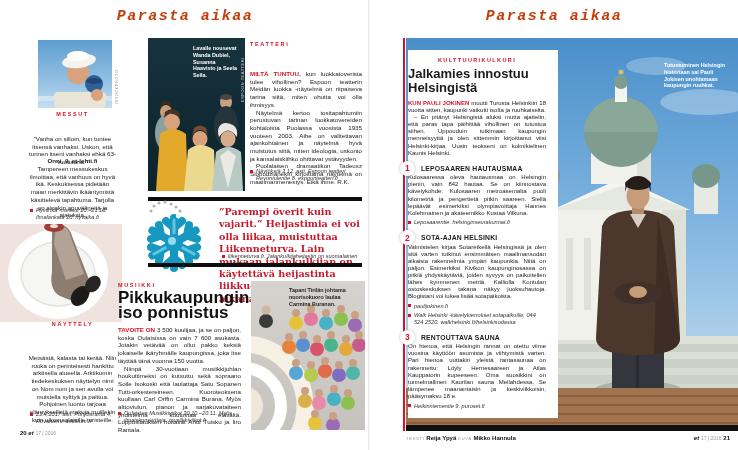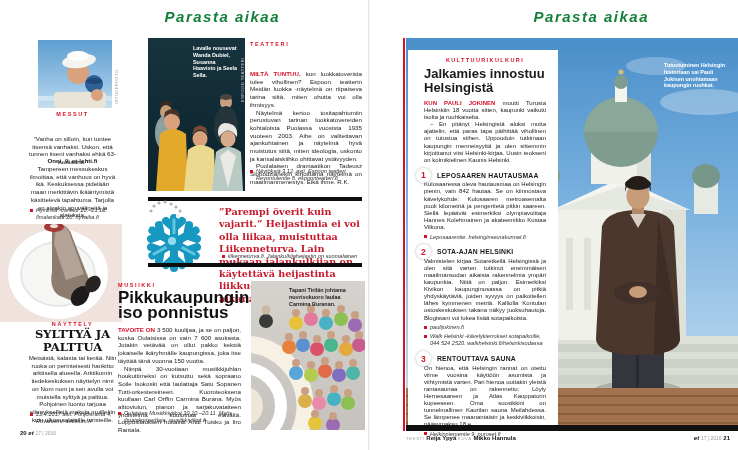--- a/index.html
+++ b/index.html
@@ -2,22 +2,22 @@
 <html><head>
 <meta charset="utf-8">
 <style>
   html,body{margin:0;padding:0;background:#dcdcdc;}
   .spread{position:relative;width:738px;height:450px;background:#fff;overflow:hidden;
           font-family:"Liberation Sans",sans-serif;color:#1a1a1a;}
   .abs{position:absolute;}
   .fold{left:368px;top:0;width:2px;height:450px;
         background:linear-gradient(90deg,rgba(0,0,0,.10),rgba(0,0,0,.02));}
   
-  .script{font-family:Liberation Sans, sans-serif;font-style:italic;font-weight:bold;
-          font-size:15px;letter-spacing:1.5px;color:#15803d;text-align:right;}
+  .script{font-family:Liberation Mono, monospace;font-style:italic;font-weight:bold;
+          font-size:15px;letter-spacing:1.5px;color:#c2410c;text-align:center;}
   
   .kick{color:#d6122a;font-size:5.5px;font-weight:bold;letter-spacing:1.6px;}
   .tser{font-family:"DejaVu Serif",serif;font-weight:bold;color:#111;}
   .tsans{font-weight:bold;color:#111;}
   .body{font-size:6.2px;line-height:7.7px;text-align:justify;color:#222;}
   .cbody{font-size:6.2px;line-height:7.7px;text-align:center;color:#222;}
   .ind{text-indent:6px;margin:0;}
   p{margin:0;}
   .lead{color:#d6122a;font-weight:bold;}
   .bl{font-size:5.6px;line-height:6.8px;font-style:italic;color:#333;display:flex;}
@@ -30,21 +30,21 @@
   .cap-d{color:#1d1d1d;font-weight:bold;font-size:5.4px;line-height:6.8px;}
   
   .photo{overflow:hidden;}
   .ph-woman{background:linear-gradient(180deg,#5e9ed0 0%,#9cc6e6 70%,#c6dff0 100%);}
   .ph-hoof{background:#f0e2dd;}
   .ph-theater{background:linear-gradient(180deg,#17333e 0%,#102a34 55%,#0d232c 100%);}
   .ph-choir{background:linear-gradient(180deg,#d6d3ce,#c6c3be);}
   .ph-hki{background:linear-gradient(180deg,#4a8fca 0%,#7db3e0 45%,#a9cdea 75%,#c2dcf0 100%);}
   .boards{background:repeating-linear-gradient(180deg,#a2734e 0 7px,#8a5f3e 7px 9px);}
   
-  .card{background:#fff;width:150px;padding:7px 12px 9px 16px;box-sizing:border-box;}
+  .card{background:#fff;width:150px;padding:7px 12px 9px 0;box-sizing:border-box;}
   .card .kick{display:block;text-align:center;letter-spacing:1.4px;margin-bottom:4px;}
   .card h1{font-size:13px;line-height:14px;margin:0 0 5px 0;font-weight:bold;}
   .card .body{font-size:6px;line-height:7.1px;}
   .sec{margin-top:8px;}
   .sec h2{position:relative;font-size:6.8px;margin:0 0 2.5px 0;padding-left:13px;letter-spacing:.2px;}
   .numc{position:absolute;left:-8px;top:-4px;width:15px;height:15px;border-radius:50%;
         background:#fff;box-shadow:0 0 3px rgba(0,0,0,.3);color:#d6122a;
         font-size:8.5px;font-weight:bold;display:flex;align-items:center;justify-content:center;}
   .card .bl{margin-top:2.5px;}
   
@@ -91,21 +91,20 @@
       <path d="M52 0 C62 -2 70 4 72 12 L90 58 C93 70 86 80 75 78 L60 72 C52 68 50 58 52 48 Z" fill="#8d7d70"></path>
       <path d="M56 2 C63 0 69 5 70 11 L84 50 L66 56 L54 20 Z" fill="#b2a396"></path>
       <ellipse cx="80" cy="72" rx="8" ry="11" fill="#1d1b19" transform="rotate(38 80 72)"></ellipse>
       <ellipse cx="93" cy="60" rx="7" ry="9" fill="#262422" transform="rotate(38 93 60)"></ellipse>
       <ellipse cx="54" cy="3" rx="10" ry="5" fill="#a23a36"></ellipse>
       <ellipse cx="54" cy="2" rx="4" ry="2" fill="#e8e0d8"></ellipse>
     </svg>
   </div>
 
   <div class="abs kick" style="left:30px;top:321px;width:85px;text-align:center;">NÄYTTELY</div>
-  <div class="abs tser" style="left:26px;top:328px;width:93px;text-align:center;font-size:11.5px;line-height:12.5px;">SYLTTYÄ JA PALTTUA</div>
   <div class="abs cbody" style="left:28px;top:354px;width:89px;">Metsästä, kalasta tai kerää. Niin ruoka on perinteisesti hankittu arktisella alueella. Arktikumin tiedekeskuksen näyttelyn nimi on Nom nom ja sen avulla voi muistella sylttyä ja palttua. Pohjoinen luonto tarjoaa elämyksellisiä makuja muillekin kuin ulkomaalaisille turisteille.</div>
   <div class="abs bl" style="left:30px;top:411px;width:86px;">
     <i class="sq"></i>
       <span>23.4.2017 asti. Pohjoisranta 4, Rovaniemi. arktikum.fi</span>
   </div>
 
   <div class="abs foot" style="left:20px;top:430px;">
     <b>20</b>
     <b style="font-style:italic;">et</b>
     <span class="muted" style="font-size:5px;">17 | 2016</span>

